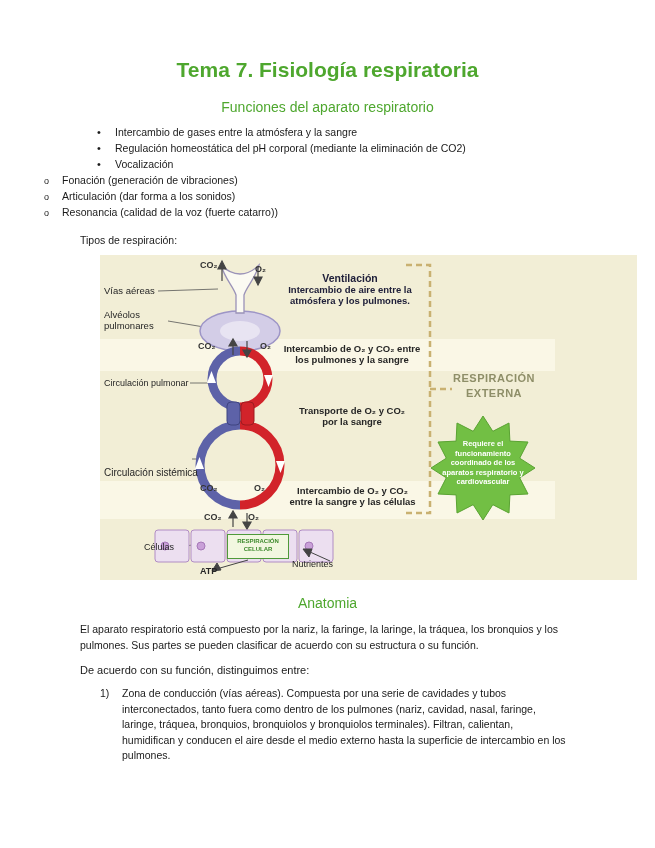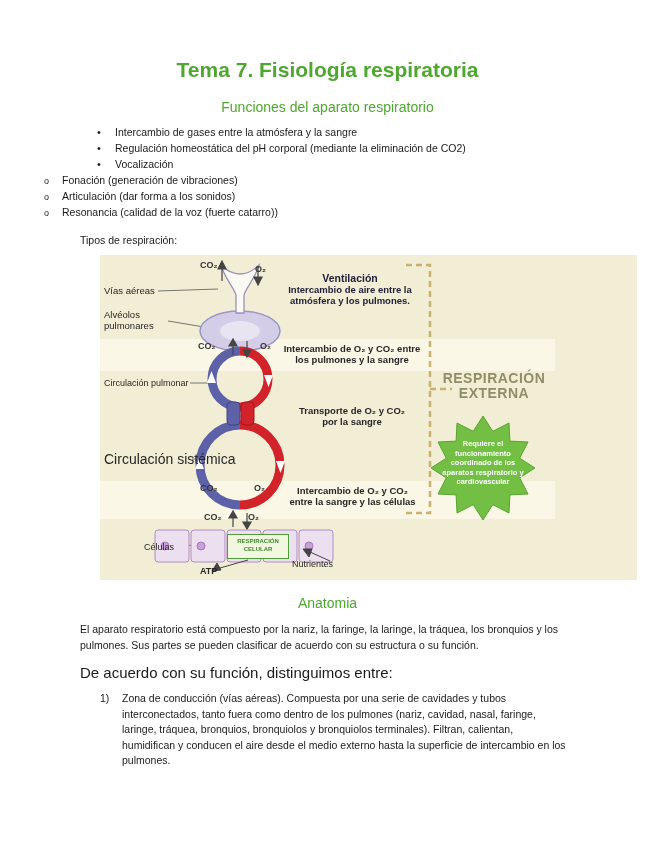--- a/index.html
+++ b/index.html
@@ -24,31 +24,31 @@
   
   .diagram { position:relative; margin:9px 0 0 100px; width:537px; height:325px; background:#f2eed6; }
   .diagram svg { position:absolute; left:0; top:0; }
   .dl { position:absolute; font-size:9.5px; color:#262626; line-height:11px; }
   .dl.c { text-align:center; }
   .dl.b { font-weight:bold; }
   .dl.nw { white-space:nowrap; }
   .gas { font-size:9px; font-weight:bold; color:#333; }
   .vent-title { font-size:10.5px; font-weight:bold; color:#20203a; }
   .vent-body { font-size:9.5px; font-weight:700; color:#20203a; }
-  .resp-ext { font-size:14px; font-weight:bold; color:#8e8e68; letter-spacing:0.5px; line-height:15px; }
+  .resp-ext { font-size:11px; font-weight:bold; color:#8e8e68; letter-spacing:0.5px; line-height:15px; }
   .star-text { font-size:7.5px; line-height:9.5px; font-weight:bold; color:#ffffff; }
   .resp-cel-box {
     position:absolute; border:1.5px solid #4f9a3a; background:#f2f7e0; color:#3d8a2c;
     font-size:6px; font-weight:bold; text-align:center; line-height:7.5px; padding-top:3px;
   }
   .small-lab { font-size:9px; color:#262626; }
 
   
   .anatomy-intro { margin:11px 0 0 80px; width:505px; font-size:10.5px; line-height:15.5px; }
-  .anatomy-criteria { margin:11px 16px 0 80px; font-size:15px; }
+  .anatomy-criteria { margin:11px 16px 0 80px; font-size:11px; }
   .numitem { display:flex; margin:10px 0 0 100px; width:468px; font-size:10.5px; line-height:15.5px; }
   .numitem .num { width:22px; flex:none; }
   .numitem .numtext { flex:1; }
 </style>
 </head>
 <body>
 
 <div class="page">
 
   <h1 class="doc-title">Tema 7. Fisiología respiratoria</h1>
@@ -170,21 +170,21 @@
     </div>
 
     <div class="dl c b" style="left:182px; top:88px; width:140px;">Intercambio de O₂ y CO₂ entre los pulmones y la sangre</div>
     <div class="dl gas" style="left:98px;  top:86px;">CO₂</div>
     <div class="dl gas" style="left:160px; top:86px;">O₂</div>
 
     <div class="dl nw" style="left:4px; top:123px; font-size:9px;">Circulación pulmonar</div>
 
     <div class="dl c b" style="left:192px; top:150px; width:120px;">Transporte de O₂ y CO₂ por la sangre</div>
 
-    <div class="dl nw" style="left:4px; top:199px; font-size:14px;">Circulación sistémica</div>
+    <div class="dl nw" style="left:4px; top:212px; font-size:10px;">Circulación sistémica</div>
 
     <div class="dl c b" style="left:185px; top:230px; width:135px;">Intercambio de O₂ y CO₂ entre la sangre y las células</div>
     <div class="dl gas" style="left:100px; top:228px;">CO₂</div>
     <div class="dl gas" style="left:154px; top:228px;">O₂</div>
     <div class="dl gas" style="left:104px; top:257px;">CO₂</div>
     <div class="dl gas" style="left:148px; top:257px;">O₂</div>
 
     <div class="dl c resp-ext" style="left:336px; top:116px; width:116px;">RESPIRACIÓN EXTERNA</div>
 
     <div class="dl c star-text" style="left:341px; top:184px; width:84px;">Requiere el funcionamiento coordinado de los aparatos respiratorio y cardiovascular</div>

